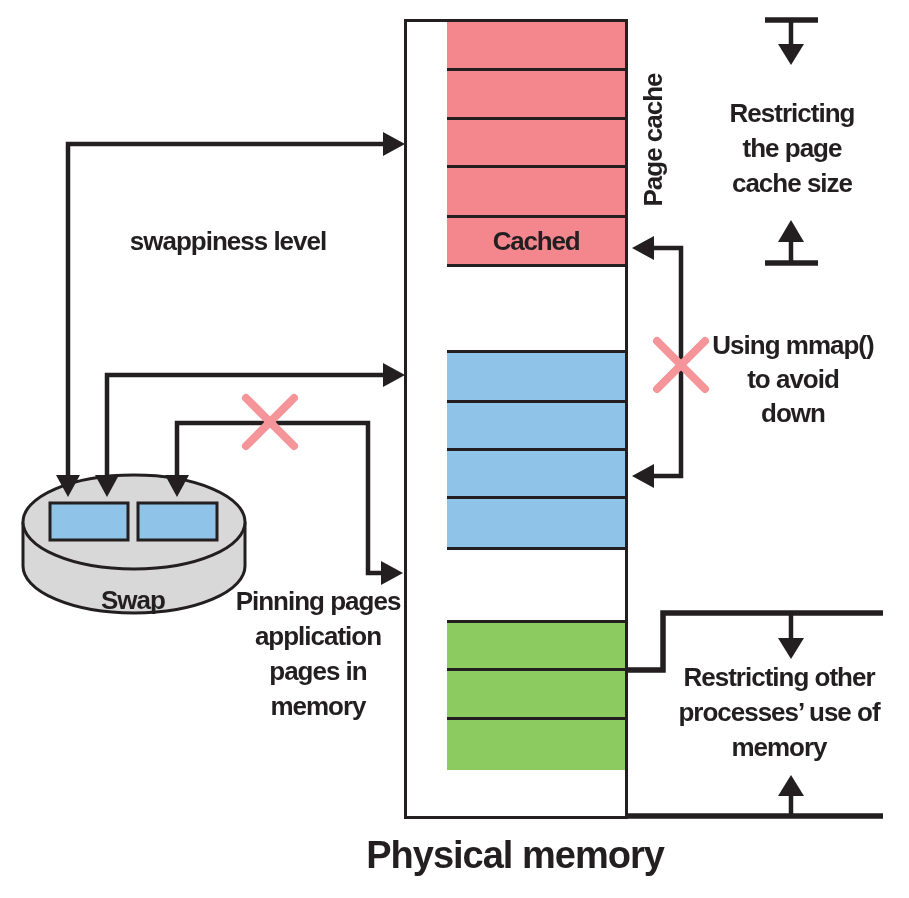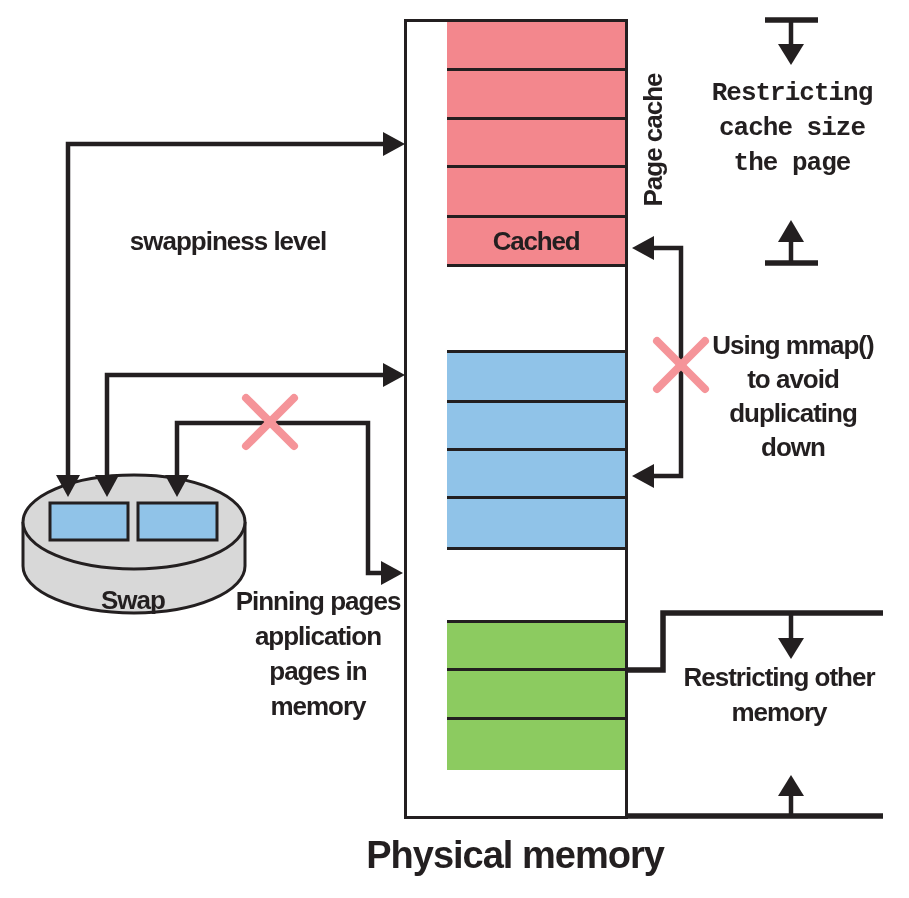--- a/index.html
+++ b/index.html
@@ -127,33 +127,33 @@
 
   <div class="lbl" style="left:83px; top:583px; width:100px;">Swap</div>
 
   <div class="lbl" style="left:233px; top:584px; width:170px; line-height:35px;">
     <div>Pinning pages</div>
     <div>application</div>
     <div>pages in</div>
     <div>memory</div>
   </div>
 
-  <div class="lbl" style="left:692px; top:76px; width:200px; line-height:35px;font-family:Liberation Mono, monospace;">
+  <div class="lbl" style="left:692px; top:96px; width:200px; line-height:35px;">
     <div>Restricting</div>
+    <div>the page</div>
     <div>cache size</div>
-    <div>the page</div>
   </div>
 
   <div class="lbl" style="left:693px; top:328px; width:200px; line-height:34px;">
     <div>Using mmap()</div>
     <div>to avoid</div>
-    <div>duplicating</div>
     <div>down</div>
   </div>
 
   <div class="lbl" style="left:668px; top:660px; width:222px; line-height:35px;">
     <div>Restricting other</div>
+    <div>processes’ use of</div>
     <div>memory</div>
   </div>
 
   <div class="lbl" id="physical-memory-label" style="left:350px; top:838px; width:330px;">Physical memory</div>
 
 </div>
 
 </body></html>

